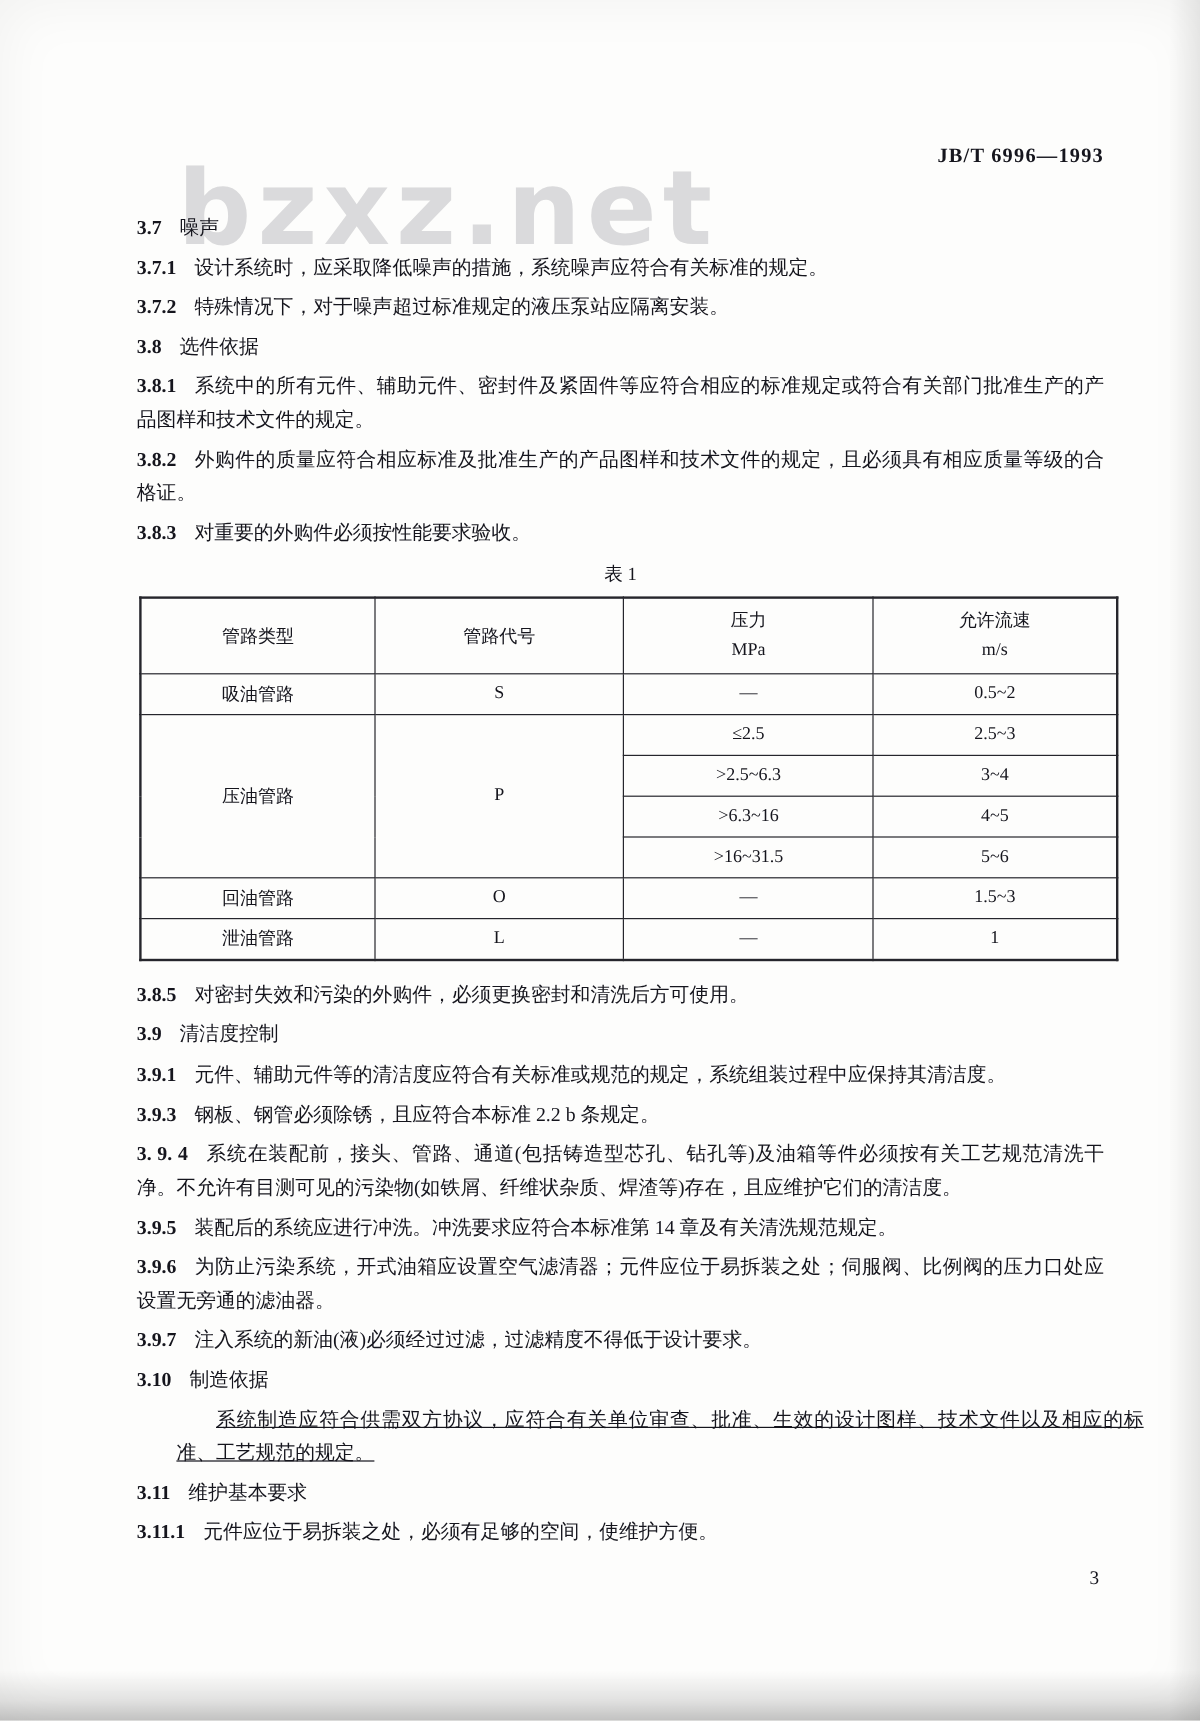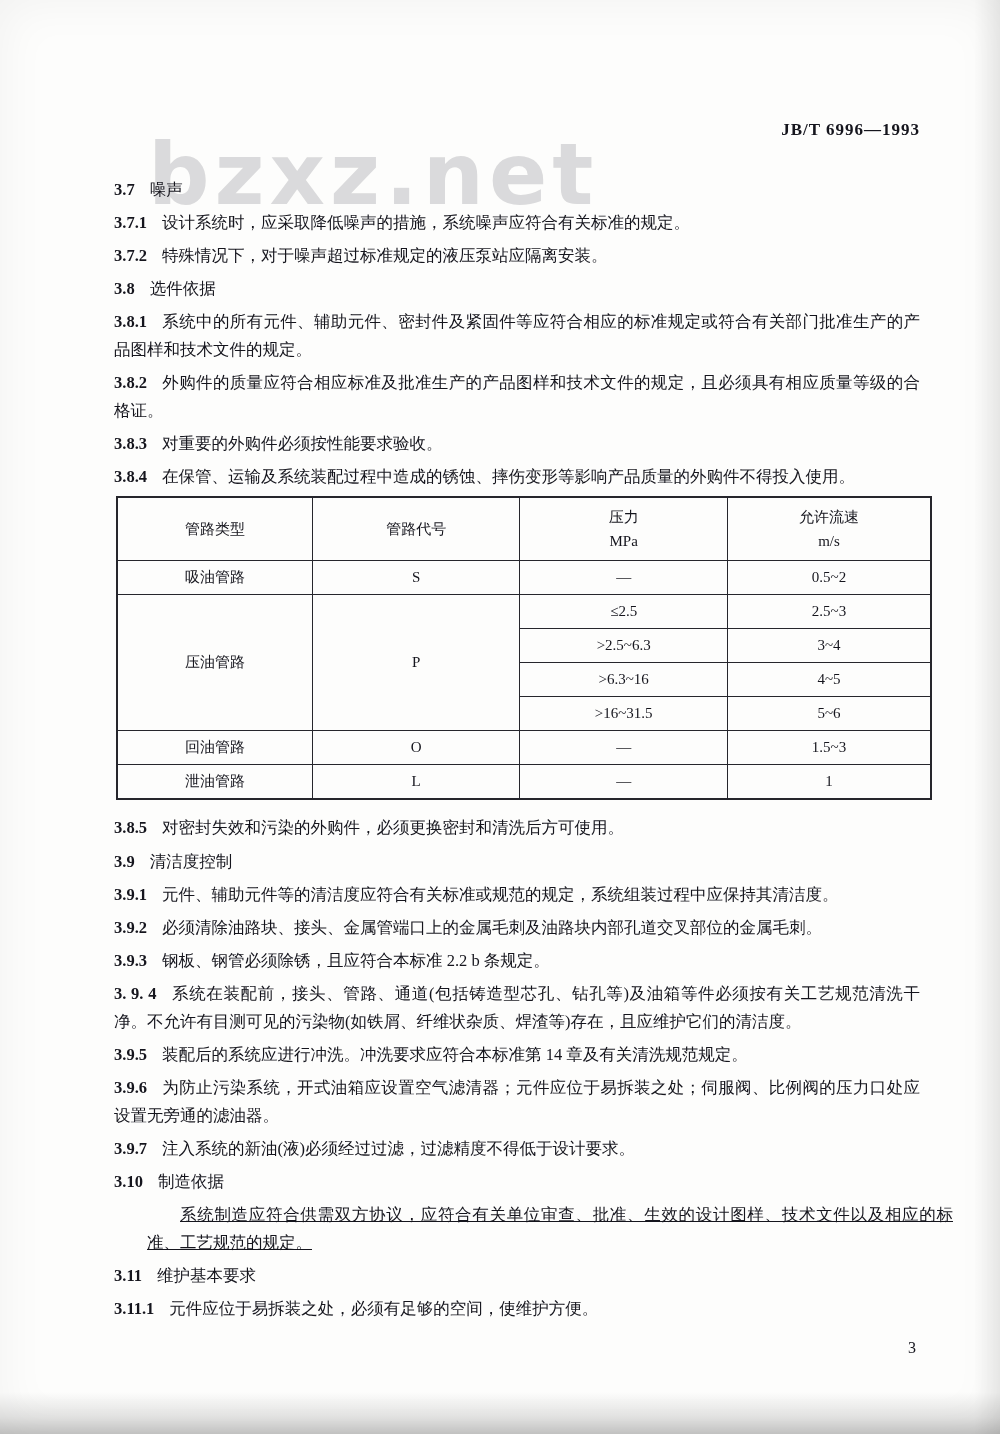--- a/index.html
+++ b/index.html
@@ -93,22 +93,22 @@
   <div class="content">
     <div class="doc-header">JB/T 6996—1993</div>
 
     <p class="para"><span class="num">3.7</span><span class="txt">噪声</span></p>
     <p class="para"><span class="num">3.7.1</span><span class="txt">设计系统时，应采取降低噪声的措施，系统噪声应符合有关标准的规定。</span></p>
     <p class="para"><span class="num">3.7.2</span><span class="txt">特殊情况下，对于噪声超过标准规定的液压泵站应隔离安装。</span></p>
     <p class="para"><span class="num">3.8</span><span class="txt">选件依据</span></p>
     <p class="para"><span class="num">3.8.1</span><span class="txt">系统中的所有元件、辅助元件、密封件及紧固件等应符合相应的标准规定或符合有关部门批准生产的产品图样和技术文件的规定。</span></p>
     <p class="para"><span class="num">3.8.2</span><span class="txt">外购件的质量应符合相应标准及批准生产的产品图样和技术文件的规定，且必须具有相应质量等级的合格证。</span></p>
     <p class="para"><span class="num">3.8.3</span><span class="txt">对重要的外购件必须按性能要求验收。</span></p>
-    <p class="para"><span class="num">3.8.4</span><span class="txt">在保管、运输及系统装配过程中造成的锈蚀、摔伤变形等影响产品质量的外购件不得投入使用。</span></p>
 
+    <div class="table-caption">表 1</div>
 
     <table class="pipe">
       <colgroup>
         <col style="width:24%">
           <col style="width:25.5%">
           <col style="width:25.5%">
           <col style="width:25%">
       </colgroup>
       <tbody>
         <tr class="thead">
@@ -158,21 +158,20 @@
           <td>L</td>
           <td>—</td>
           <td>1</td>
         </tr>
       </tbody>
     </table>
 
     <p class="para"><span class="num">3.8.5</span><span class="txt">对密封失效和污染的外购件，必须更换密封和清洗后方可使用。</span></p>
     <p class="para"><span class="num">3.9</span><span class="txt">清洁度控制</span></p>
     <p class="para"><span class="num">3.9.1</span><span class="txt">元件、辅助元件等的清洁度应符合有关标准或规范的规定，系统组装过程中应保持其清洁度。</span></p>
-    <p class="para"><span class="num">3.9.2</span><span class="txt">必须清除油路块、接头、金属管端口上的金属毛刺及油路块内部孔道交叉部位的金属毛刺。</span></p>
     <p class="para"><span class="num">3.9.3</span><span class="txt">钢板、钢管必须除锈，且应符合本标准 2.2 b 条规定。</span></p>
     <p class="para"><span class="num">3. 9. 4</span><span class="txt">系统在装配前，接头、管路、通道(包括铸造型芯孔、钻孔等)及油箱等件必须按有关工艺规范清洗干净。不允许有目测可见的污染物(如铁屑、纤维状杂质、焊渣等)存在，且应维护它们的清洁度。</span></p>
     <p class="para"><span class="num">3.9.5</span><span class="txt">装配后的系统应进行冲洗。冲洗要求应符合本标准第 14 章及有关清洗规范规定。</span></p>
     <p class="para"><span class="num">3.9.6</span><span class="txt">为防止污染系统，开式油箱应设置空气滤清器；元件应位于易拆装之处；伺服阀、比例阀的压力口处应设置无旁通的滤油器。</span></p>
     <p class="para"><span class="num">3.9.7</span><span class="txt">注入系统的新油(液)必须经过过滤，过滤精度不得低于设计要求。</span></p>
     <p class="para"><span class="num">3.10</span><span class="txt">制造依据</span></p>
     <p class="para indent"><span class="txt">系统制造应符合供需双方协议，应符合有关单位审查、批准、生效的设计图样、技术文件以及相应的标准、工艺规范的规定。</span></p>
     <p class="para"><span class="num">3.11</span><span class="txt">维护基本要求</span></p>
     <p class="para"><span class="num">3.11.1</span><span class="txt">元件应位于易拆装之处，必须有足够的空间，使维护方便。</span></p>
 

